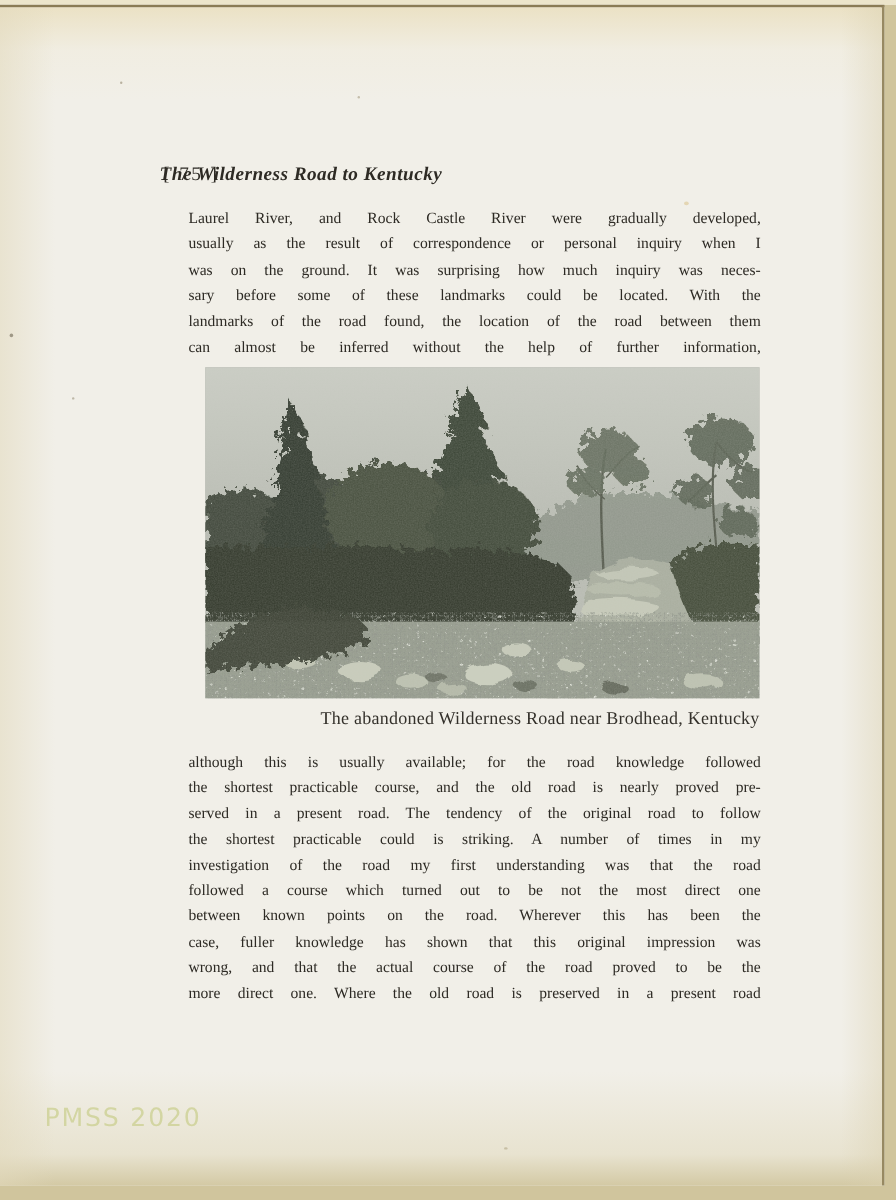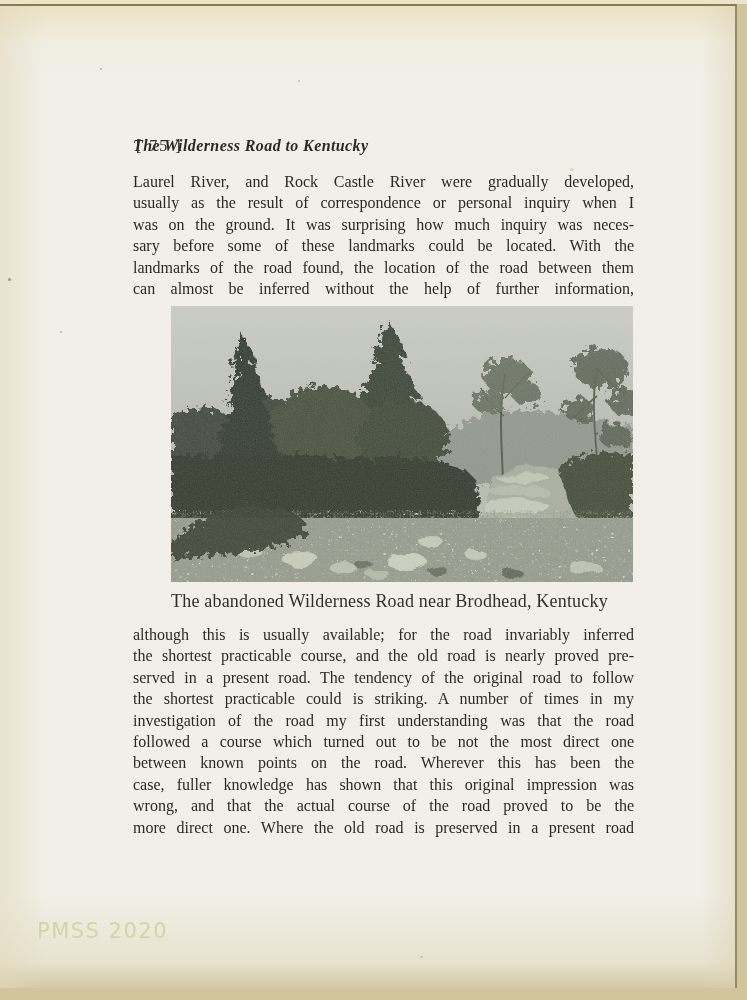--- a/index.html
+++ b/index.html
@@ -24,32 +24,32 @@
   }
   .page-number{position:absolute;left:3px;top:0;letter-spacing:2px;}
   .running-title{
     position:absolute;left:0;right:0;text-align:left;
     font-style:italic;font-weight:bold;letter-spacing:.4px;
   }
   .para{position:absolute;left:133px;width:501px;color:#2d2a24;}
   .para1{top:165px;}
   .para2{top:618px;}
   .tline{
-    font-size:16px;line-height:21.4px;height:21.4px;
+    font-size:13px;line-height:21.4px;height:21.4px;
     text-align:justify;text-align-last:justify;
-    word-spacing:1px;white-space:nowrap;overflow:visible;
+    word-spacing:1px;white-space:nowrap;overflow:visible;margin-left:24px;
   }
   .photo{
     position:absolute;left:171px;top:300px;width:462px;height:276px;
     overflow:hidden;background:#b9bcb3;
   }
   .photo svg{display:block;width:100%;height:100%;}
   .caption{
     position:absolute;left:171px;top:585px;width:462px;
-    text-align:left;font-size:18px;color:#33302a;letter-spacing:.2px;
+    text-align:right;font-size:15px;color:#33302a;letter-spacing:.2px;
   }
   .watermark{
     position:absolute;left:37px;top:913px;
     font-family:"DejaVu Sans", sans-serif;font-size:21px;font-weight:400;
     color:#d2d5a0;letter-spacing:1.5px;opacity:.95;
   }
   .speck{position:absolute;border-radius:50%;}
   .s1{left:100px;top:62px;width:2px;height:2px;background:#8a7f66;opacity:.55;}
   .s2{left:298px;top:74px;width:2px;height:2px;background:#9a8d70;opacity:.5;}
   .s3{left:8px;top:272px;width:3px;height:3px;background:#6d6452;opacity:.6;}
@@ -167,21 +167,21 @@
 
       <path d="M0,240 C22,208 64,194 104,202 C140,210 146,226 118,236 C80,250 30,248 0,254 Z" fill="#3c4335" filter="url(#fLeaf)" opacity="0.95"></path>
 
       <rect width="462" height="276" filter="url(#fGrain)"></rect>
     </svg>
   </div>
 
   <div class="caption">The abandoned Wilderness Road near Brodhead, Kentucky</div>
 
   <div class="para para2">
-    <div class="tline">although this is usually available;  for the road invariably inferred</div>
+    <div class="tline">although this is usually available;  for the road knowledge followed</div>
     <div class="tline">the shortest practicable course, and the old road is nearly proved pre-</div>
     <div class="tline">served in a present road.  The tendency of the original road to follow</div>
     <div class="tline">the shortest practicable could is striking.  A number of times in my</div>
     <div class="tline">investigation of the road my first understanding was that the road</div>
     <div class="tline">followed a course which turned out to be not the most direct one</div>
     <div class="tline">between known points on the road.  Wherever this has been the</div>
     <div class="tline">case, fuller knowledge has shown that this original impression was</div>
     <div class="tline">wrong, and that the actual course of the road proved to be the</div>
     <div class="tline">more direct one.  Where the old road is preserved in a present road</div>
   </div>

